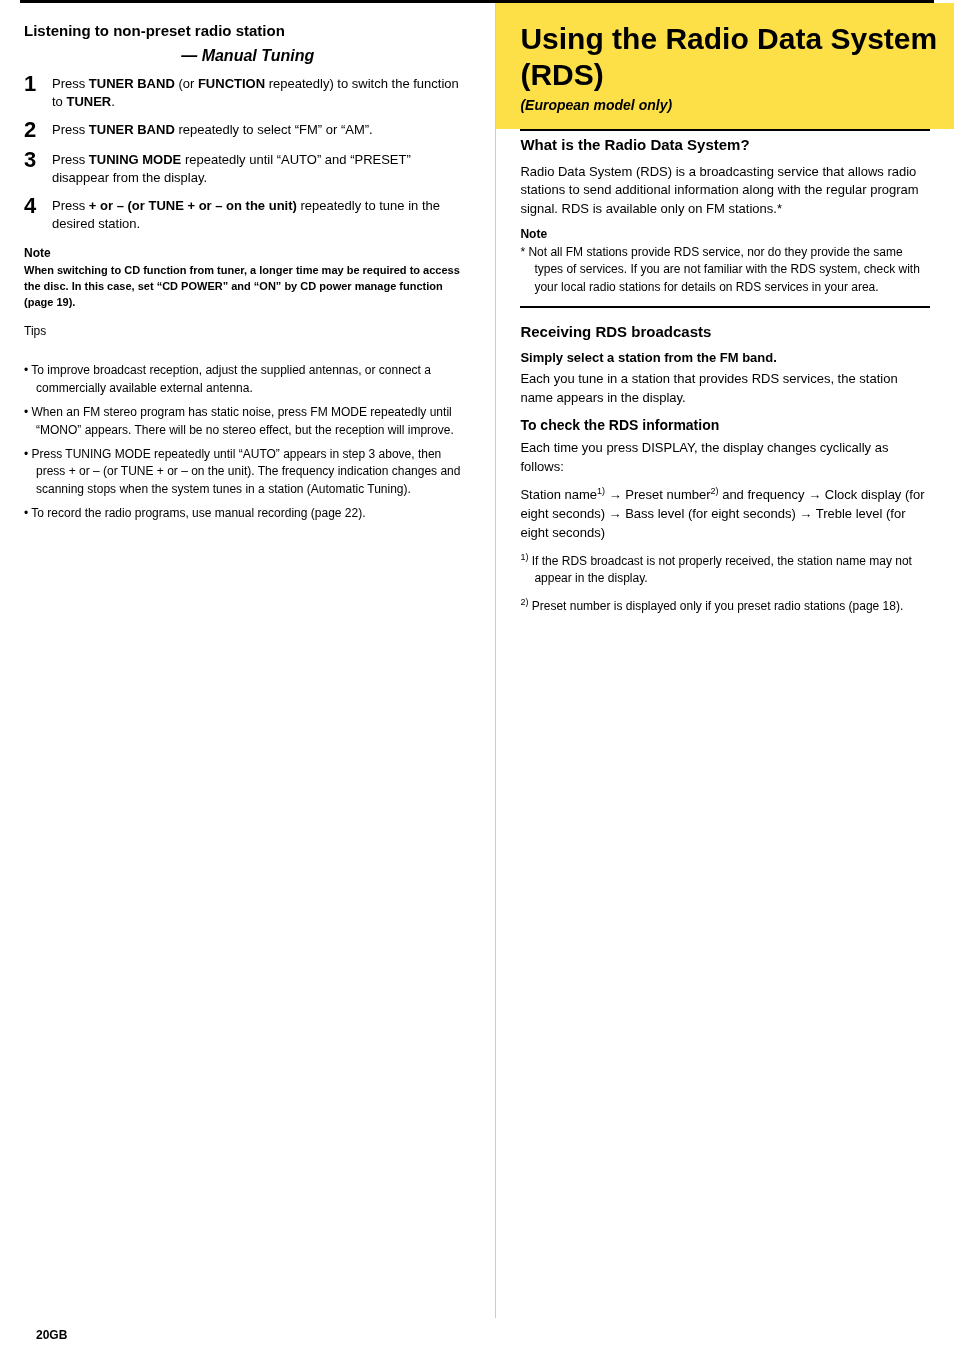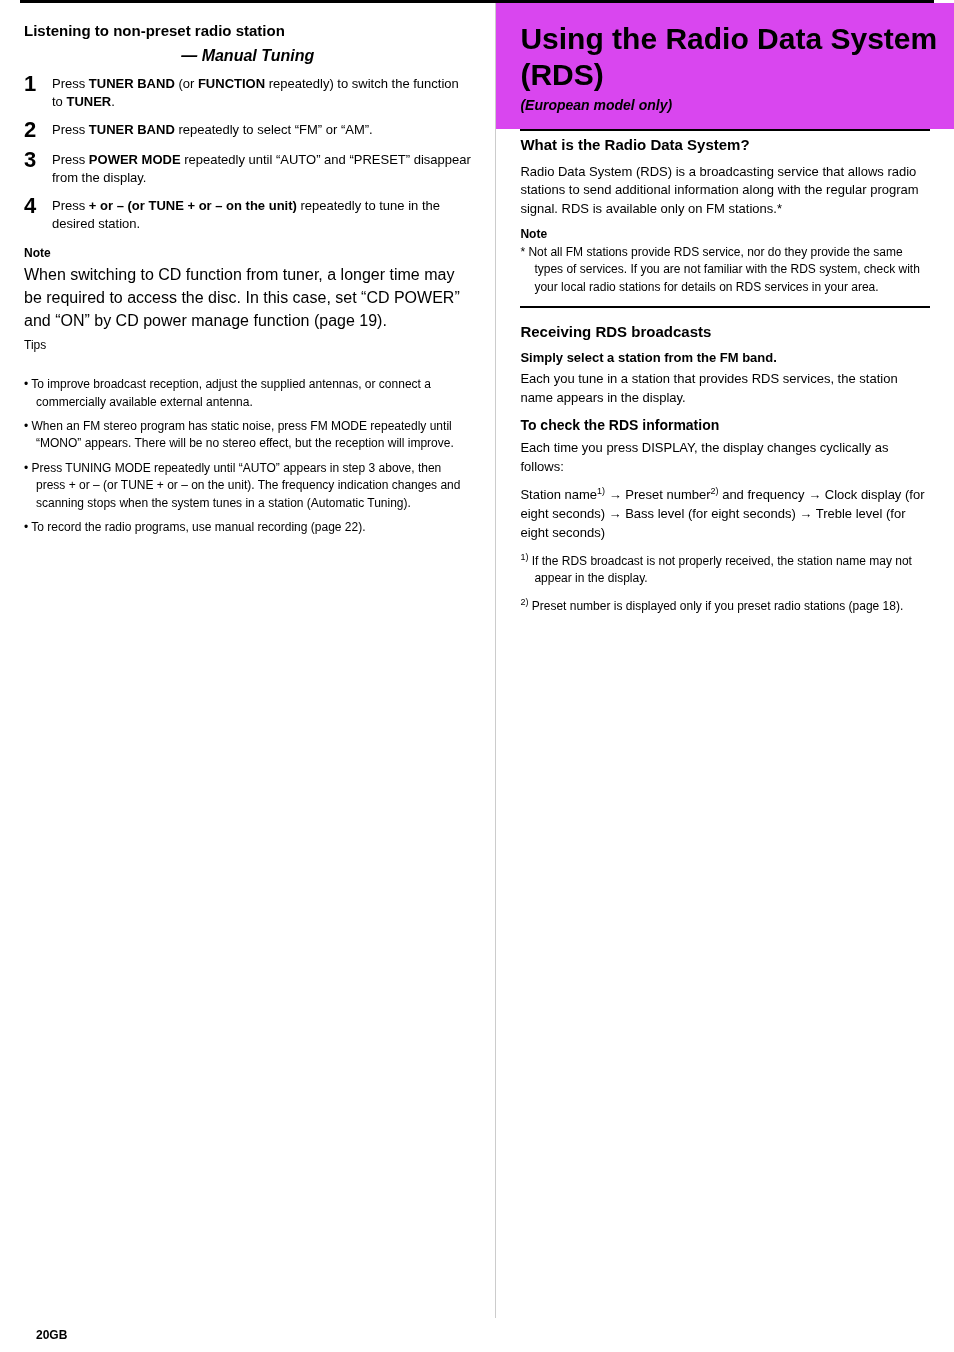--- a/index.html
+++ b/index.html
@@ -73,23 +73,24 @@
     }
     .step-text strong {
       font-weight: bold;
     }
     .note-label {
       font-weight: bold;
       font-size: 12px;
       margin-bottom: 3px;
     }
     .note-text {
-      font-size: 16px;
-      line-height: 1.45;
-      margin-bottom: 6px;
+      font-size: 11px;
+      line-height: 1.45;
+      margin-bottom: 14px;
+      font-weight: bold;
     }
     .tips-label {
       font-weight: normal;
       font-size: 12px;
       margin-bottom: 4px;
     }
     .tips-list {
       list-style: none;
       padding: 0;
       margin-top: 24px;
@@ -99,21 +100,21 @@
       line-height: 1.45;
       margin-bottom: 7px;
       padding-left: 12px;
       text-indent: -12px;
     }
     .tips-list li::before {
       content: "• ";
     }
     
     .rds-header {
-      background: #d946ef;
+      background: #fde047;
       padding: 18px 8px 16px 24px;
       margin-bottom: 0;
     }
     .rds-title {
       font-size: 30px;
       font-weight: bold;
       line-height: 1.2;
       margin-bottom: 4px;
     }
     .rds-subtitle {
@@ -207,21 +208,21 @@
         <li>
           <span class="step-num">1</span>
           <span class="step-text">Press <strong>TUNER BAND</strong> (or <strong>FUNCTION</strong> repeatedly) to switch the function to <strong>TUNER</strong>.</span>
         </li>
         <li>
           <span class="step-num">2</span>
           <span class="step-text">Press <strong>TUNER BAND</strong> repeatedly to select “FM” or “AM”.</span>
         </li>
         <li>
           <span class="step-num">3</span>
-          <span class="step-text">Press <strong>POWER MODE</strong> repeatedly until “AUTO” and “PRESET” disappear from the display.</span>
+          <span class="step-text">Press <strong>TUNING MODE</strong> repeatedly until “AUTO” and “PRESET” disappear from the display.</span>
         </li>
         <li>
           <span class="step-num">4</span>
           <span class="step-text">Press <strong>+ or – (or TUNE + or – on the unit)</strong> repeatedly to tune in the desired station.</span>
         </li>
       </ol>
       <div class="note-label">Note</div>
       <div class="note-text">When switching to CD function from tuner, a longer time may be required to access the disc. In this case, set “CD POWER” and “ON” by CD power manage function (page 19).</div>
       <div class="tips-label">Tips</div>
       <ul class="tips-list">

